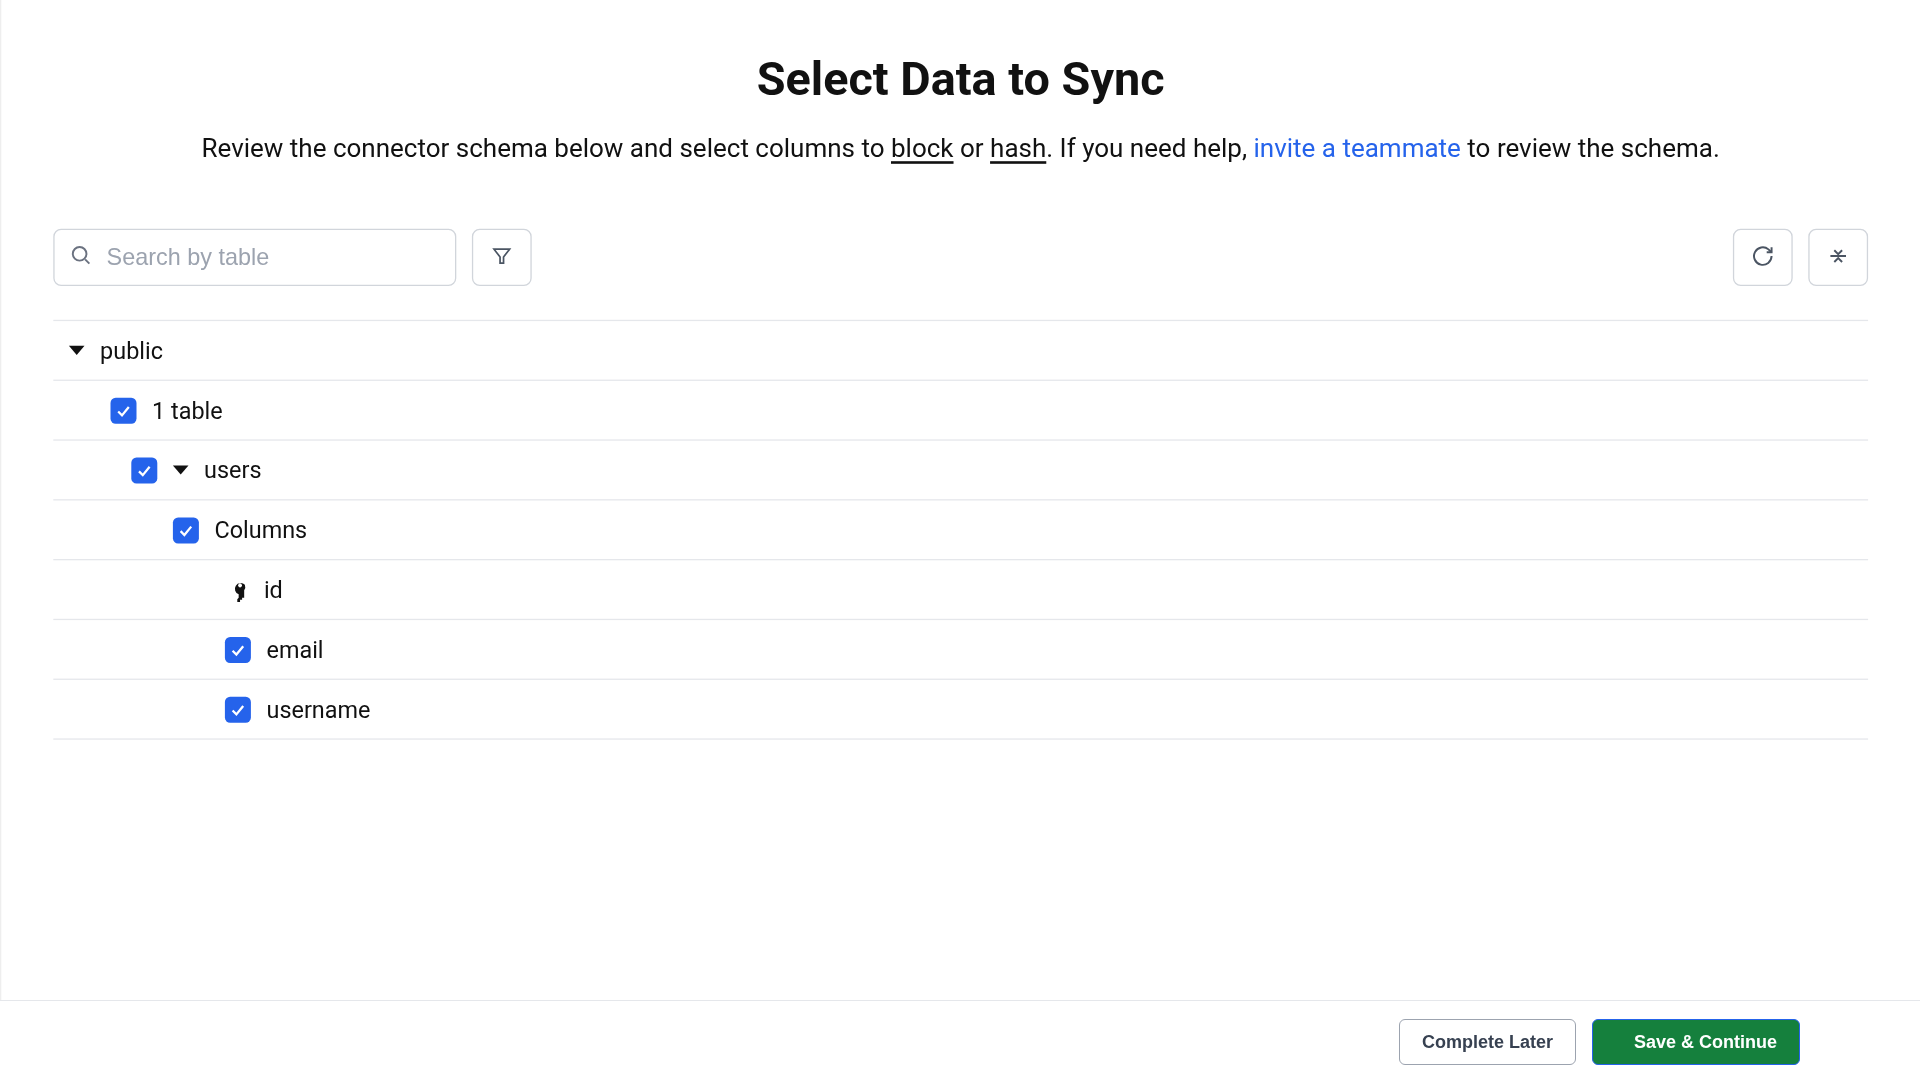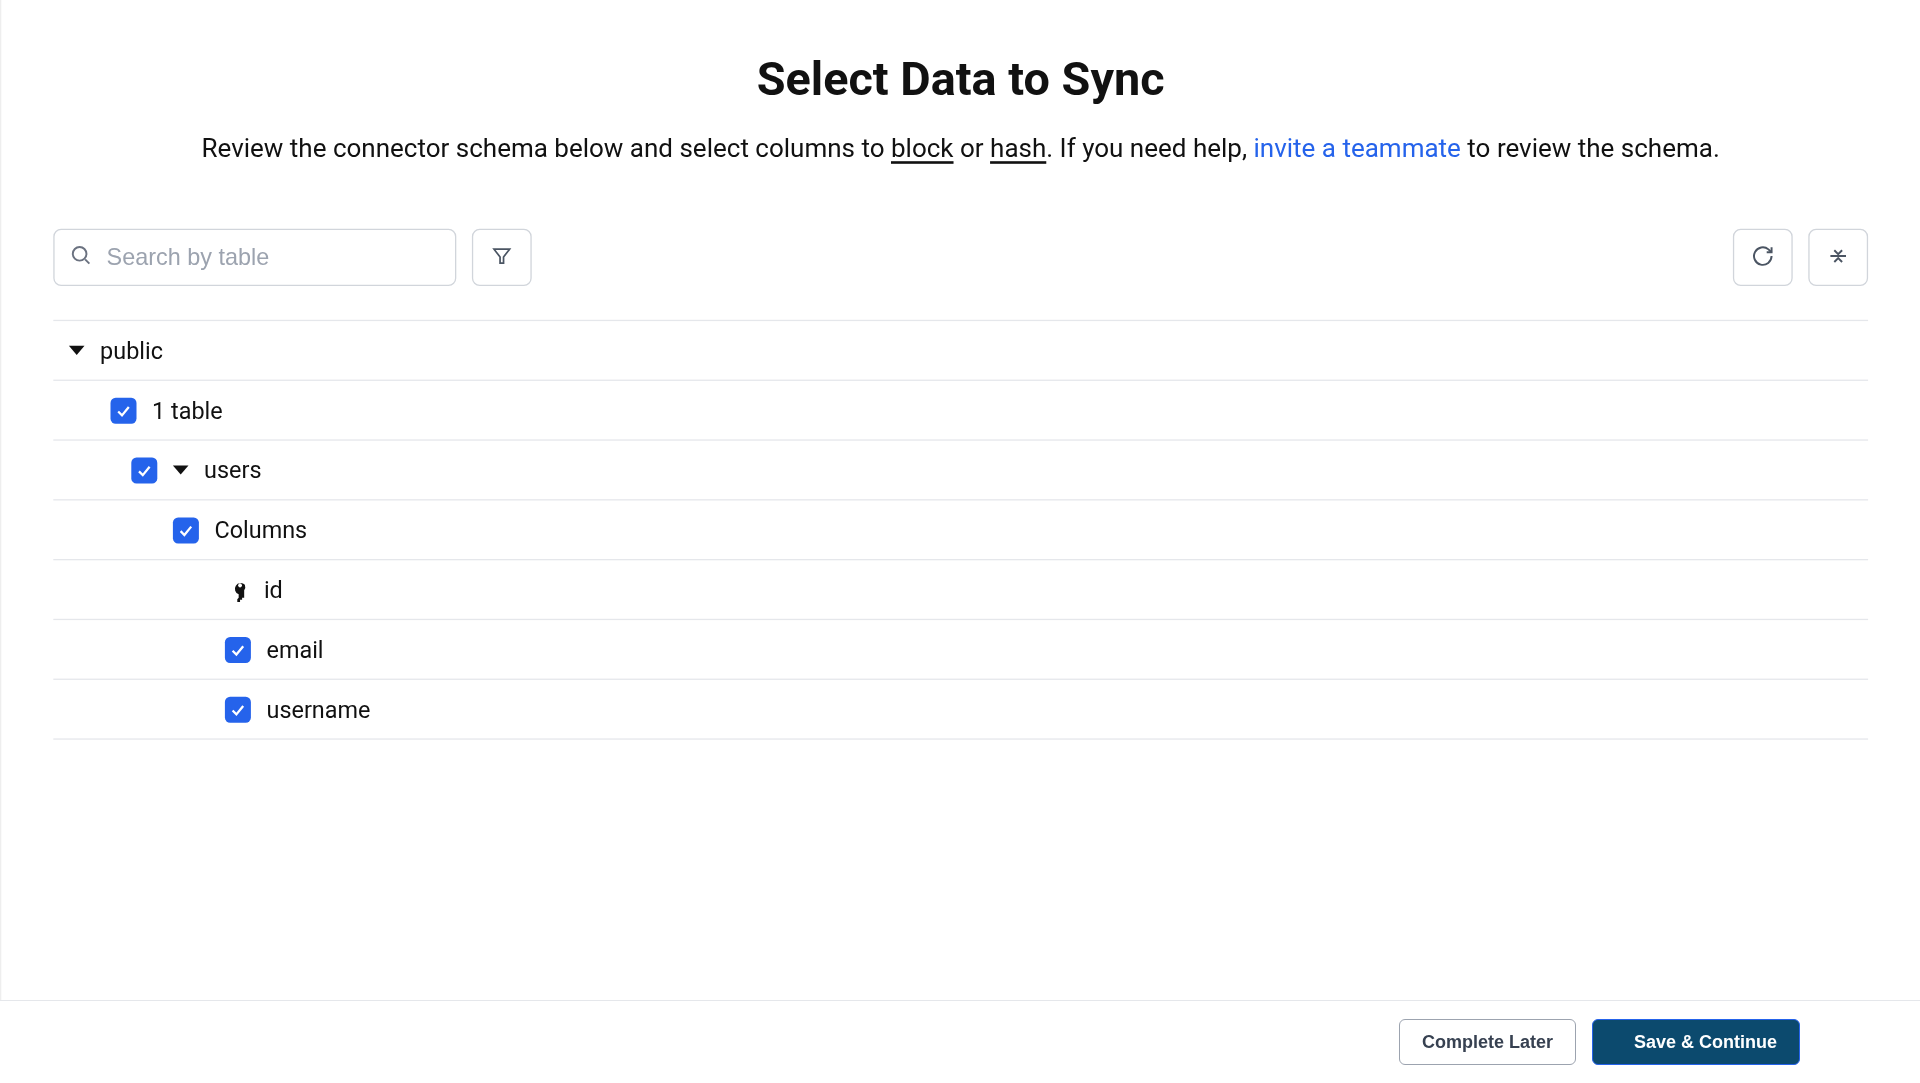--- a/index.html
+++ b/index.html
@@ -164,21 +164,21 @@
     cursor: pointer;
     display: flex;
     align-items: center;
   }
   .btn-secondary {
     background: #fff;
     border: 1px solid #9ca3af;
     color: #374151;
   }
   .btn-primary {
-    background: #0c4a6e;
+    background: #15803d;
     border: 1px solid #2563eb;
     color: #fff;
     padding-left: 41px;
   }
 </style>
 </head>
 <body>
 
 <div class="page">
   <div class="header">

